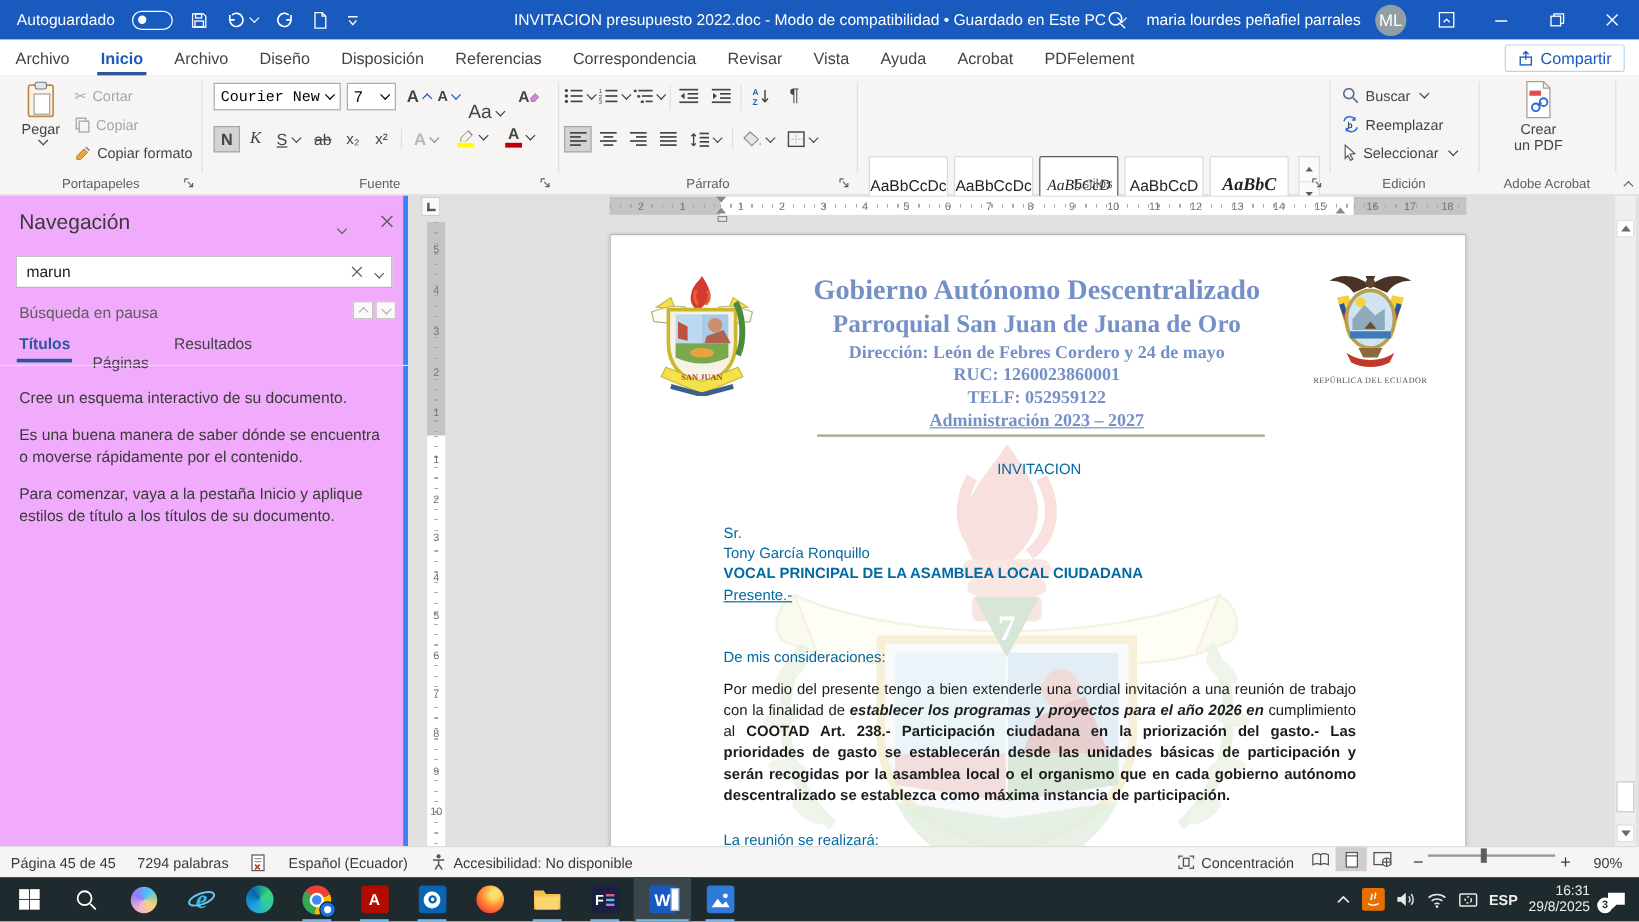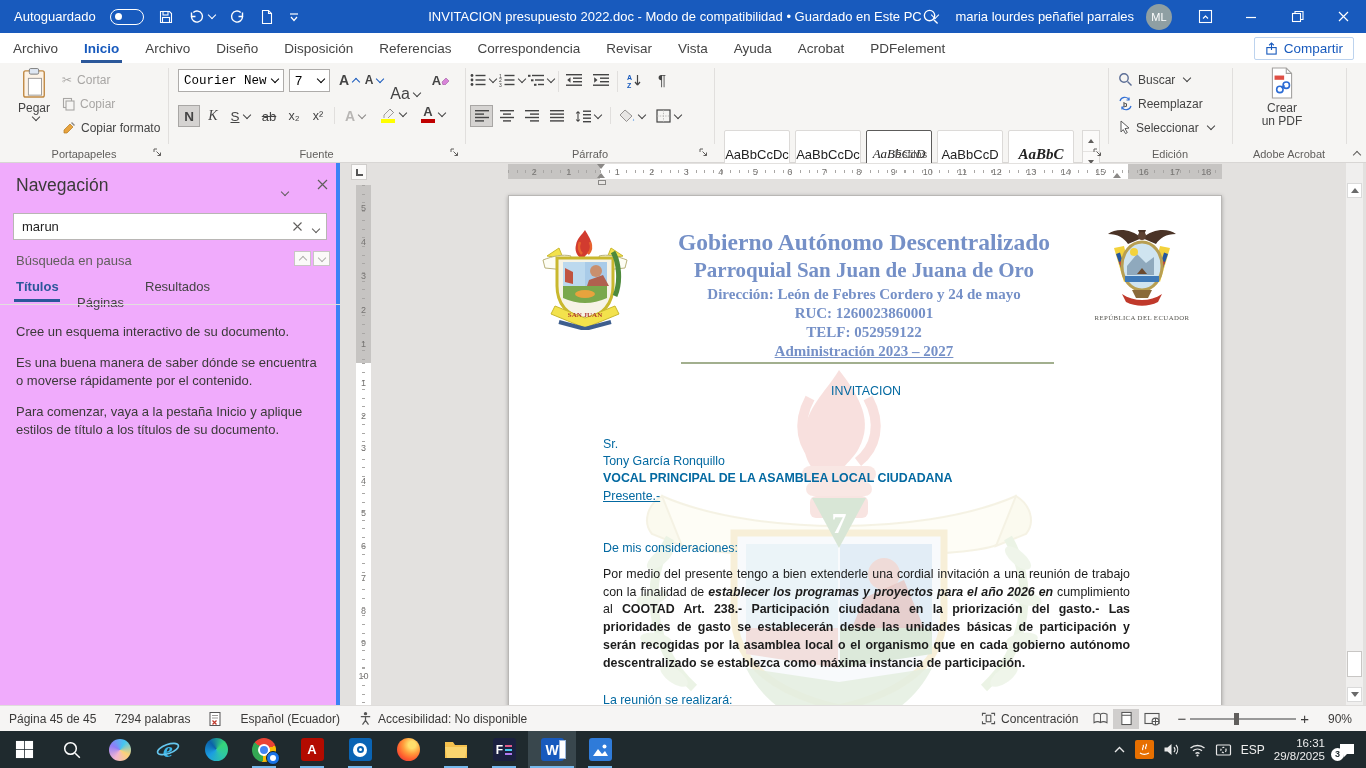--- a/index.html
+++ b/index.html
@@ -10,21 +10,21 @@
 .cv{display:inline-block;width:6px;height:6px;border-right:1.3px solid currentColor;border-bottom:1.3px solid currentColor;transform:rotate(45deg);margin-left:4px;margin-top:-3px}
 .cvu{transform:rotate(-135deg);margin-top:3px}
 
 .titlebar{position:absolute;top:0;left:0;width:1366px;height:33px;background:#185abd;display:flex;align-items:center;color:#fff;font-size:13px}
 .qat{display:flex;align-items:center;gap:14px;padding-left:14px}
 .tgl{width:34px;height:16px;border:1px solid #fff;border-radius:9px;position:relative;cursor:pointer}
 .tgl::before{content:"";position:absolute;left:4px;top:3.5px;width:7px;height:7px;background:#fff;border-radius:50%}
 .tbtitle{position:absolute;left:0;right:0;text-align:center;pointer-events:none;font-size:13px;display:flex;justify-content:center;align-items:center;gap:6px;height:33px}
 .tbright{margin-left:auto;display:flex;align-items:center;height:37px}
 .winbtn{width:46px;height:33px;display:flex;align-items:center;justify-content:center}
-.avatar{width:26px;height:26px;border-radius:50%;background:#8f9fa3;display:flex;align-items:center;justify-content:center;font-size:11px;margin:0 10px 0 12px}
+.avatar{width:26px;height:26px;border-radius:50%;background:#8f9fa3;display:flex;align-items:center;justify-content:center;font-size:14px;margin:0 10px 0 12px}
 
 .tabsrow{position:absolute;top:33px;left:0;width:1366px;height:30px;background:#fff;display:flex;align-items:stretch;font-size:13.5px;color:#444}
 .rtab{display:flex;align-items:center;padding:0 13px;cursor:pointer;position:relative}
 .rtab.active{color:#185abd;font-weight:bold}
 .rtab.active::after{content:"";position:absolute;left:10px;right:10px;bottom:0;height:3px;background:#2b579a}
 .sharebtn{margin-left:auto;margin-right:12px;align-self:center;display:flex;align-items:center;gap:6px;border:1px solid #bdd3ee;border-radius:2px;padding:3px 10px;color:#185abd;background:#fff;cursor:pointer}
 
 .ribbon{position:absolute;top:63px;left:0;width:1366px;height:100px;background:#f6f5f3;border-bottom:1px solid #d8d6d4;font-size:12px}
 .gsep{position:absolute;top:5px;bottom:18px;width:1px;background:#e1dfdd}
 .glabel{position:absolute;bottom:2px;font-size:11px;color:#605e5c;text-align:center}
@@ -715,21 +715,21 @@
       </svg>
     </div>
   <div class="sitem">Español (Ecuador)</div>
   <div class="sitem">
       <svg width="15" height="15" viewBox="0 0 16 16">
         <circle cx="8" cy="2.8" r="1.8" fill="#555"></circle>
         <path d="M3 6h10M8 6v4M8 10l-3.2 4.5M8 10l3.2 4.5" stroke="#555" stroke-width="1.3" fill="none"></path>
       </svg>
       <span>Accesibilidad: No disponible</span>
     </div>
-  <div style="margin-left:auto;display:flex;align-items:center;height:100%">
+  <div style="margin-left:auto;display:flex;align-items:flex-start;height:100%">
     <div class="sitem">
         <svg width="15" height="13" viewBox="0 0 16 14" fill="none" stroke="#555" stroke-width="1.2">
           <path d="M1.5 4V1.5H5M11 1.5h3.5V4M1.5 10v2.5H5M11 12.5h3.5V10"></path>
           <rect x="5.5" y="3.5" width="5" height="7"></rect>
         </svg>
         <span>Concentración</span>
       </div>
     <div class="viewic">
         <svg width="17" height="13" viewBox="0 0 18 14" fill="none" stroke="#555" stroke-width="1.1">
           <path d="M2 2.5c3-1.6 5-1.6 7 0 2-1.6 4-1.6 7 0v9c-3-1.6-5-1.6-7 0-2-1.6-4-1.6-7 0z"></path>
@@ -863,21 +863,21 @@
           <path d="M1.5 5a11 11 0 0 1 14 0M4 7.8a7 7 0 0 1 9 0M6.5 10.5a3.4 3.4 0 0 1 4 0"></path>
           <circle cx="8.5" cy="12.5" r="1.1" fill="#e8e8e8" stroke="none"></circle>
         </svg>
       </span>
     <span>
         <svg width="17" height="14" viewBox="0 0 17 14" fill="none" stroke="#e8e8e8" stroke-width="1.2">
           <rect x="1.5" y="2" width="14" height="10" rx="1"></rect>
           <circle cx="8.5" cy="7" r="2.6" stroke-dasharray="2 1.6"></circle>
         </svg>
       </span>
-    <span style="font-weight:normal">ESP</span>
+    <span style="font-weight:bold">ESP</span>
     <span class="clock"><span>16:31</span><br><span>29/8/2025</span></span>
     <span style="position:relative;margin-left:4px">
         <svg width="18" height="16" viewBox="0 0 18 16">
           <path d="M2 2h14v10H9l-3.5 3.5V12H2z" fill="#fff"></path>
         </svg>
         <span class="badge">3</span>
       </span>
   </div>
 </div>
 

